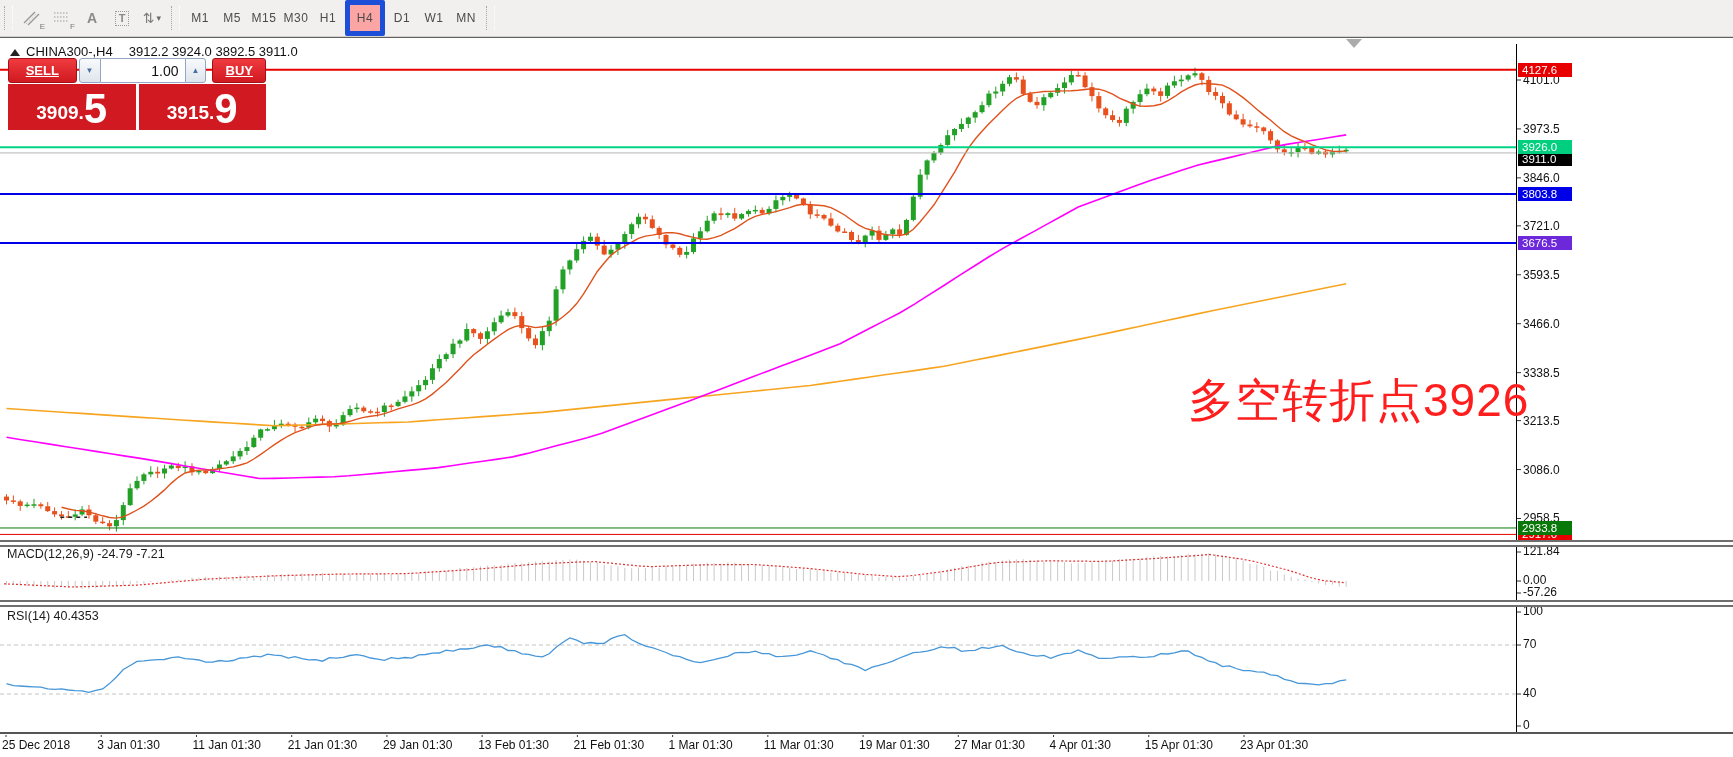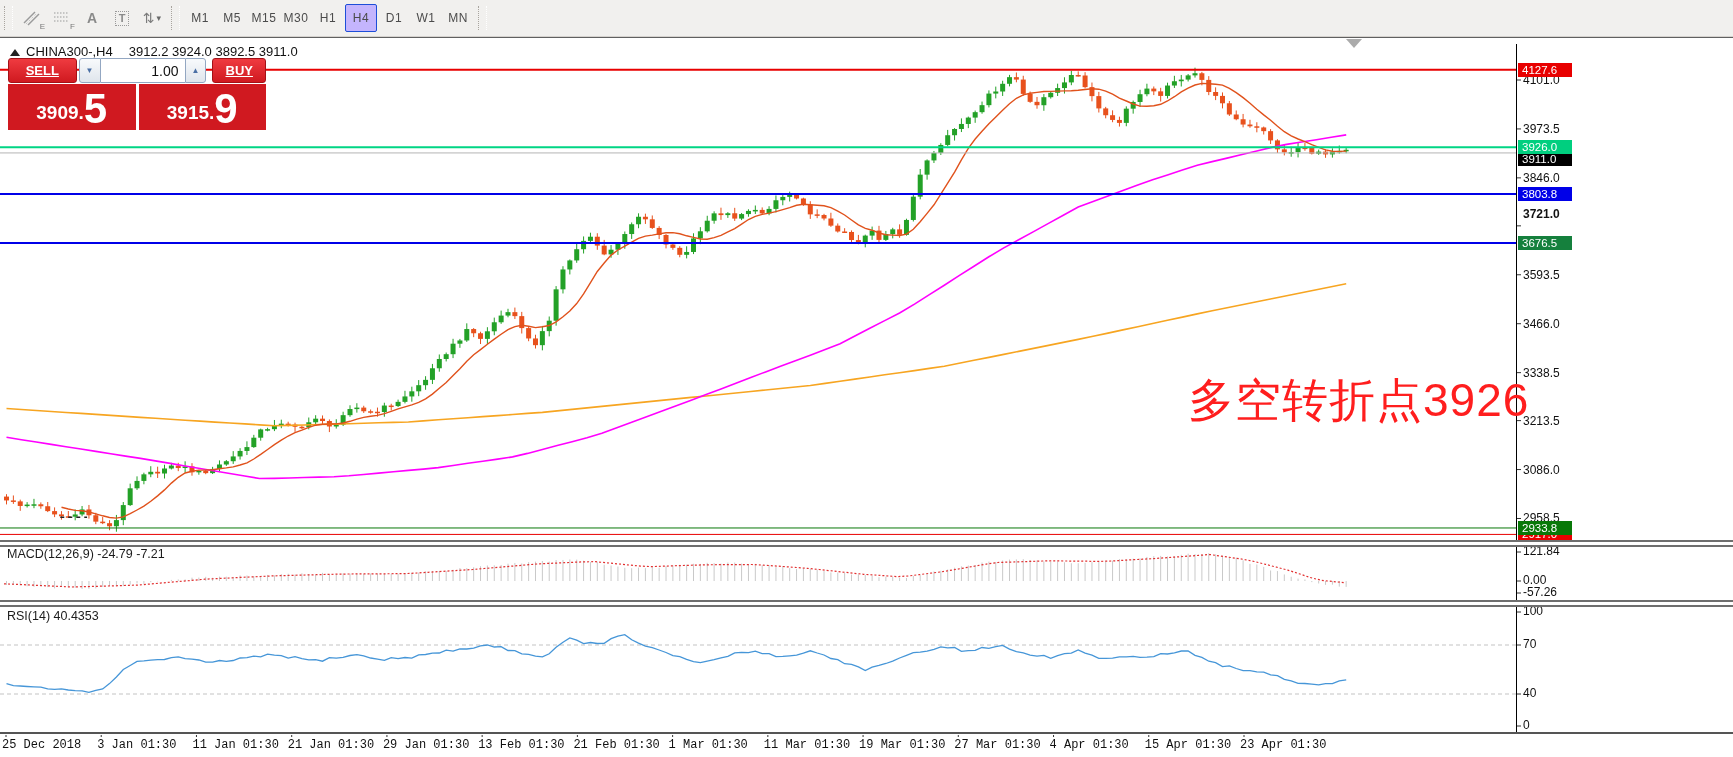--- a/index.html
+++ b/index.html
@@ -6,21 +6,21 @@
   .app{position:relative;width:1733px;height:757px;background:#fff;overflow:hidden;
        font-family:"Liberation Sans",sans-serif;outline:1px solid #9a9a9a;}
   
   .toolbar{position:absolute;left:0;top:0;width:1733px;height:36px;background:#f1f0ee;
            border-bottom:1px solid #d5d2ce;z-index:60;display:flex;align-items:center;}
   .grip{width:7px;height:24px;border-left:1px dotted #a8a49e;border-right:1px dotted #fff;margin:0 4px;}
   .tbtn{position:relative;display:flex;align-items:center;justify-content:center;
         min-width:28px;height:26px;margin:0 1px;color:#5c5c5c;font-size:12px;cursor:default;}
   .tbtn .sub{position:absolute;right:1px;bottom:0px;font-size:8px;color:#777;}
   .tf{min-width:30px;font-size:12px;color:#4b4b4b;letter-spacing:0.5px;}
-  .tf.active{border:1px solid #1d4ed8;background:#c4b5fd;border-radius:2px;}
+  .tf.active{border:5px solid #1d4ed8;background:#fca5a5;border-radius:2px;}
   .caret{font-size:9px;color:#6a6a6a;margin-left:2px;}
   .glyphA{font-size:14px;font-weight:bold;color:#8a8a8a;}
   .glyphT{font-size:11px;font-weight:bold;color:#8a8a8a;border:1px dotted #9a9a9a;padding:0 3px 1px 3px;}
   .glyphArrows{font-size:14px;color:#7b7b7b;}
   
   .chart-bg{position:absolute;left:0;top:36px;width:1733px;height:721px;background:#fff;
             border-top:2px solid #606060;box-sizing:border-box;z-index:1;}
   svg.layer{position:absolute;left:0;top:0;z-index:5;}
   .overlay{position:absolute;left:0;top:0;width:1733px;height:757px;z-index:10;pointer-events:none;}
   .chart-title{position:absolute;left:10px;top:44px;font-size:13px;color:#111;z-index:12;}
@@ -28,21 +28,21 @@
        border-right:5px solid transparent;border-bottom:7px solid #222;margin-right:6px;}
   .chart-title .ohlc{margin-left:16px;}
   .shift-marker{position:absolute;left:1346px;top:39px;width:0;height:0;z-index:12;
        border-left:8px solid transparent;border-right:8px solid transparent;border-top:9px solid #ababab;}
   
   .tick-label{position:absolute;left:1523px;font-size:12px;color:#111;height:14px;line-height:14px;}
   .hline-label{position:absolute;left:1518px;width:50px;height:14px;line-height:14px;
        font-size:11.5px;color:#fff;padding-left:4px;z-index:11;}
   .r-label{position:absolute;left:1523px;font-size:12px;color:#111;height:13px;line-height:13px;z-index:11;}
   .ind-label{position:absolute;left:7px;font-size:12.5px;color:#1c1c1c;z-index:11;}
-  .date-label{position:absolute;top:738px;font-size:12px;color:#111;white-space:nowrap;font-family:Liberation Mono, monospace;}
+  .date-label{position:absolute;top:738px;font-size:12px;color:#111;white-space:nowrap;}
   .annotation{position:absolute;left:1188px;top:370px;font-size:46px;color:#ff1e1e;z-index:12;
        white-space:nowrap;letter-spacing:1px;}
   
   .divider{position:absolute;left:0;width:1733px;height:7px;z-index:20;
        background:linear-gradient(#6e6e6e 0 2px,#ffffff 2px 5px,#6e6e6e 5px 7px);}
   .divider.thin{height:3px;background:linear-gradient(#555 0 2px,#fff 2px 3px);}
   
   .trade-panel{position:absolute;left:8px;top:58px;width:258px;z-index:30;}
   .tp-row1{display:flex;align-items:stretch;height:25px;}
   .tp-sell,.tp-buy{background:linear-gradient(#ef3b40,#d01920);color:#fff;font-size:13px;font-weight:bold;
@@ -752,29 +752,29 @@
       <line x1="863.0769230769231" y1="732" x2="863.0769230769231" y2="737" stroke="#333" stroke-width="1"></line>
       <line x1="958.3076923076923" y1="732" x2="958.3076923076923" y2="737" stroke="#333" stroke-width="1"></line>
       <line x1="1053.5384615384614" y1="732" x2="1053.5384615384614" y2="737" stroke="#333" stroke-width="1"></line>
       <line x1="1148.7692307692307" y1="732" x2="1148.7692307692307" y2="737" stroke="#333" stroke-width="1"></line>
       <line x1="1244" y1="732" x2="1244" y2="737" stroke="#333" stroke-width="1"></line>
     </svg>
 
   <div class="overlay" id="overlay">
       <div class="hline-label" style="top: 62.7909px; background: rgb(232, 0, 0);">4127.6</div>
       <div class="hline-label" style="top: 187.065px; background: rgb(0, 0, 232);">3803.8</div>
-      <div class="hline-label" style="top: 235.923px; background: #15803d;">3676.5</div>
+      <div class="hline-label" style="top: 235.923px; background: #6d28d9;">3676.5</div>
       <div class="hline-label" style="top: 527.419px; background: rgb(232, 0, 0);">2917.0</div>
       <div class="hline-label" style="top: 520.971px; background: rgb(8, 120, 8);">2933.8</div>
       <div class="hline-label" style="top: 151.922px; background: rgb(0, 0, 0);">3911.0</div>
       <div class="hline-label" style="top: 140.165px; background: rgb(0, 207, 127);">3926.0</div>
       <div class="tick-label" style="top: 73px;">4101.0</div>
       <div class="tick-label" style="top: 121.934px;">3973.5</div>
       <div class="tick-label" style="top: 170.869px;">3846.0</div>
-      <div class="tick-label" style="top: 207px; font-weight: bold;">3721.0</div>
+      <div class="tick-label" style="top: 219px;">3721.0</div>
       <div class="tick-label" style="top: 267.779px;">3593.5</div>
       <div class="tick-label" style="top: 316.713px; text-align: center;">3466.0</div>
       <div class="tick-label" style="top: 365.647px;">3338.5</div>
       <div class="tick-label" style="top: 413.623px;">3213.5</div>
       <div class="tick-label" style="top: 462.557px;">3086.0</div>
       <div class="tick-label" style="top: 511.491px;">2958.5</div>
       <div class="date-label" style="left: 2px;">25 Dec 2018</div>
       <div class="date-label" style="left: 97.2308px;">3 Jan 01:30</div>
       <div class="date-label" style="left: 192.462px;">11 Jan 01:30</div>
       <div class="date-label" style="left: 287.692px;">21 Jan 01:30</div>

